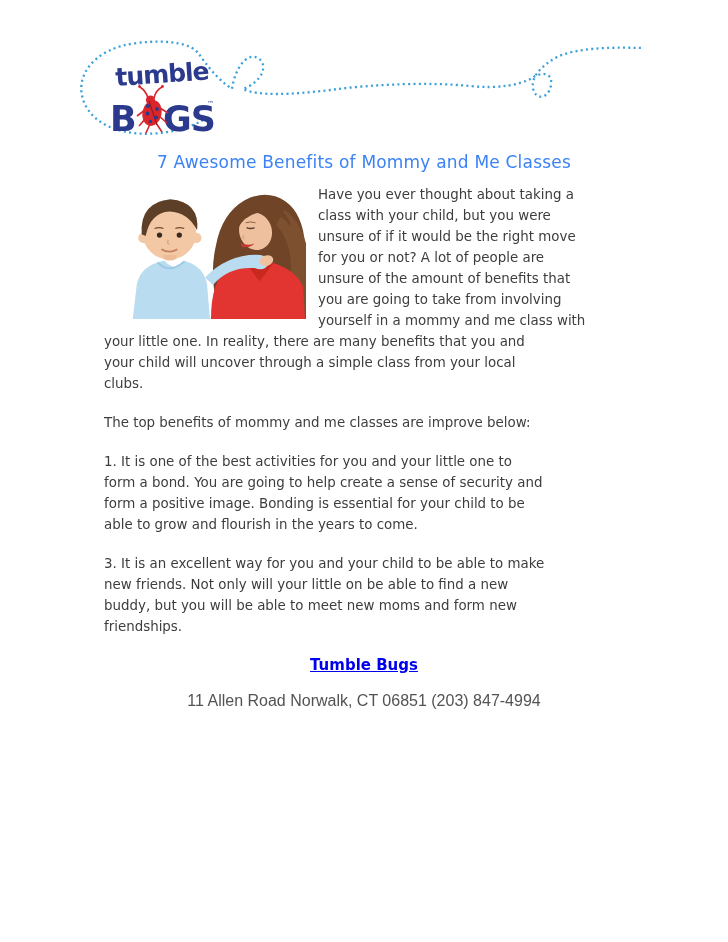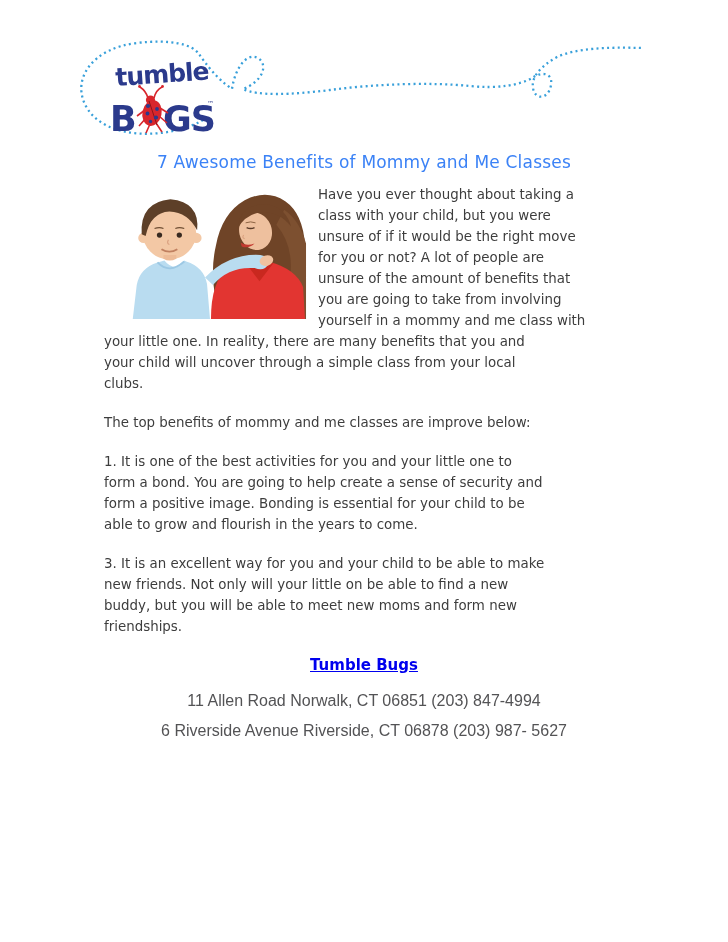--- a/index.html
+++ b/index.html
@@ -180,14 +180,13 @@
   <p class="pre">3. It is an excellent way for you and your child to be able to make
 new friends. Not only will your little on be able to find a new
 buddy, but you will be able to meet new moms and form new
 friendships.</p>
 
 </div>
 
 <div class="footer">
   <a href="#" class="footer-link">Tumble Bugs</a>
   <p class="addr">11 Allen Road Norwalk, CT 06851 (203) 847-4994</p>
-  <p class="addr">6 Riverside Avenue Riverside, CT 06878 (203) 987- 5627</p>
 </div>
 
 </body></html>

